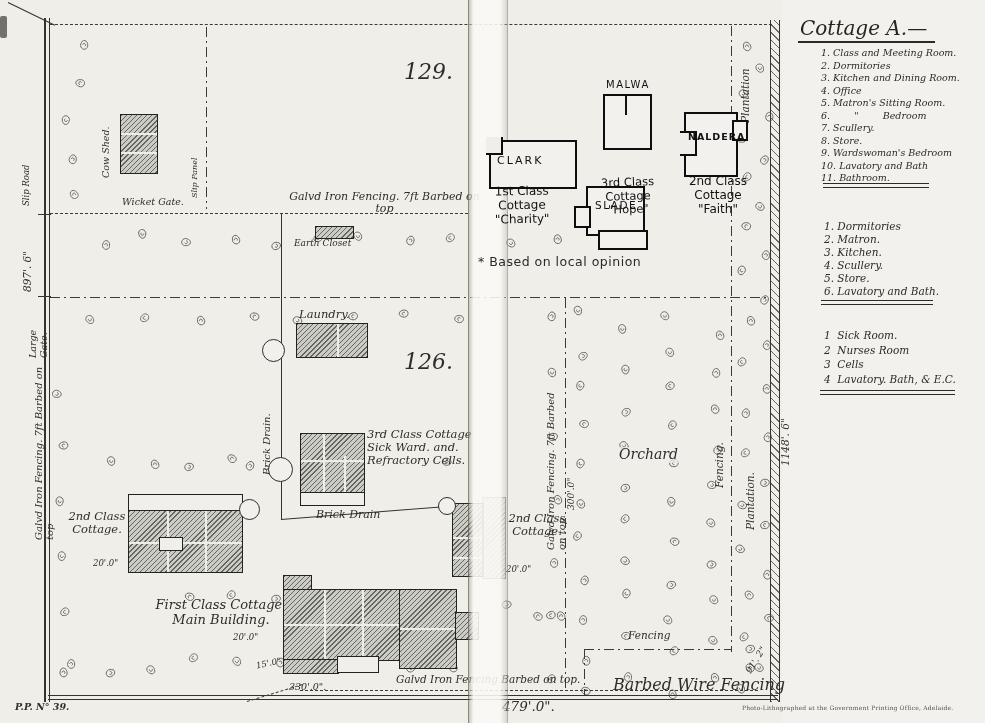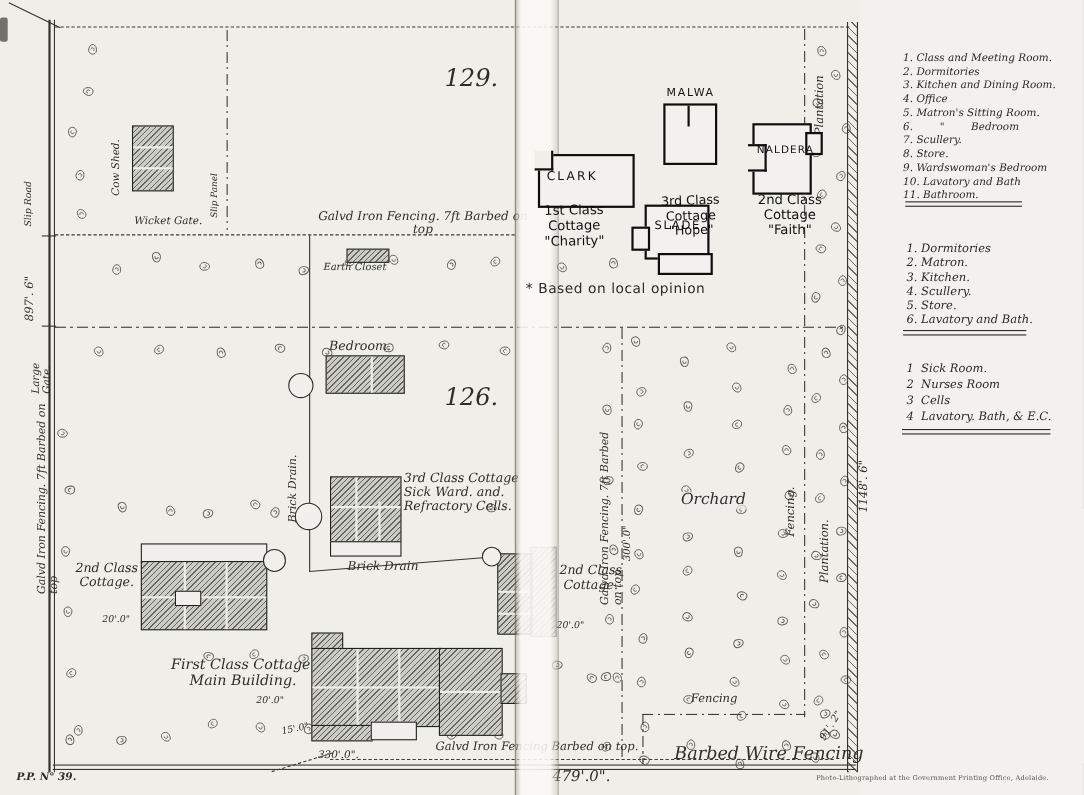--- a/index.html
+++ b/index.html
@@ -521,21 +521,21 @@
   <div class="lbl vert" style="left:22px;top:148px;height:58px;font-size:8.5px;">Slip Road</div>
   <div class="lbl vert" style="left:22px;top:228px;height:64px;font-size:10.5px;">897'. 6"</div>
   <div class="lbl vert" style="left:28px;top:303px;height:55px;font-size:9.5px;">Large Gate.</div>
   <div class="lbl vert" style="left:33px;top:352px;height:188px;font-size:10px;">Galvd Iron Fencing. 7ft Barbed on top</div>
   <div class="lbl vert" style="left:101px;top:116px;height:62px;font-size:9.5px;">Cow Shed.</div>
   <div class="lbl vert" style="left:191px;top:138px;height:60px;font-size:8px;">Slip Panel</div>
   <div class="lbl" style="left:122px;top:197px;font-size:9.5px;">Wicket Gate.</div>
   <div class="lbl" style="left:287px;top:191px;font-size:11px;width:195px;text-align:center;">Galvd Iron Fencing. 7ft Barbed on top</div>
   <div class="lbl" style="left:294px;top:238px;font-size:9px;">Earth Closet</div>
   <div class="lbl" style="left:404px;top:60px;font-size:22px;">129.</div>
-  <div class="lbl" style="left:299px;top:308px;font-size:11.5px;">Bedroom.</div>
+  <div class="lbl" style="left:299px;top:308px;font-size:11.5px;">Laundry.</div>
   <div class="lbl" style="left:404px;top:350px;font-size:22px;">126.</div>
   <div class="lbl vert" style="left:261px;top:370px;height:105px;font-size:10px;">Brick Drain.</div>
   <div class="lbl z3" style="left:367px;top:428px;font-size:11.5px;width:118px;">3rd Class Cottage
 Sick Ward. and.
 Refractory Cells.</div>
   <div class="lbl" style="left:316px;top:509px;font-size:11px;">Brick Drain</div>
   <div class="lbl" style="left:62px;top:510px;font-size:11.5px;width:70px;text-align:center;">2nd Class
 Cottage.</div>
   <div class="lbl" style="left:93px;top:559px;font-size:8.5px;">20'.0"</div>
   <div class="lbl" style="left:155px;top:598px;font-size:13px;width:132px;text-align:center;">First Class Cottage.
@@ -572,32 +572,33 @@
   <div class="hand z6" style="left:606px;top:79px;font-size:10px;letter-spacing:1.5px;">MALWA</div>
 
   <div class="bldg-dark z6" style="left:586px;top:186px;width:55px;height:46px;"></div>
   <div class="bldg-dark z6" style="left:574px;top:206px;width:13px;height:18px;"></div>
   <div class="bldg-dark z6" style="left:598px;top:230px;width:46px;height:16px;"></div>
   <div class="hand z6" style="left:595px;top:199px;font-size:10.5px;letter-spacing:1.5px;">SLADE</div>
 
   <div class="bldg-dark z6" style="left:684px;top:112px;width:50px;height:61px;"></div>
   <div class="bldg-dark z6" style="left:732px;top:120px;width:12px;height:17px;"></div>
   <div class="notch z6" style="left:680px;top:131px;width:15px;height:21px;border-top:2.3px solid #0e0e0e;border-right:2.3px solid #0e0e0e;border-bottom:2.3px solid #0e0e0e;"></div>
-  <div class="hand z6" style="left:688px;top:131px;font-size:9.5px;letter-spacing:1px;">NALDERA</div>
+  <div class="hand z6" style="left:688px;top:131px;font-size:9.5px;letter-spacing:1px;font-weight:bold;">NALDERA</div>
 
   <div class="hand z6" style="left:591px;top:176px;font-size:11.5px;width:74px;text-align:center;transform:rotate(-2deg);">3rd Class
 Cottage
 "Hope"</div>
   <div class="hand z6" style="left:470px;top:184px;font-size:12px;width:104px;text-align:center;transform:rotate(-1deg);">1st Class Cottage
 "Charity"</div>
   <div class="hand z6" style="left:676px;top:174px;font-size:12px;width:84px;text-align:center;">2nd Class
 Cottage
 "Faith"</div>
   <div class="hand z6" style="left:478px;top:255px;font-size:12.5px;letter-spacing:.5px;color:#2a2a2a;">* Based on local opinion</div>
 
+  <div class="lg-title z3" style="left:798px;top:16px;">Cottage A.—</div>
   <ul class="lg-list z3" style="left:821px;top:47px;font-size:9.5px;line-height:12.5px;">
     <li>1. Class and Meeting Room.</li>
     <li>2. Dormitories</li>
     <li>3. Kitchen and Dining Room.</li>
     <li>4. Office</li>
     <li>5. Matron's Sitting Room.</li>
     <li>6.        "        Bedroom</li>
     <li>7. Scullery.</li>
     <li>8. Store.</li>
     <li>9. Wardswoman's Bedroom</li>

